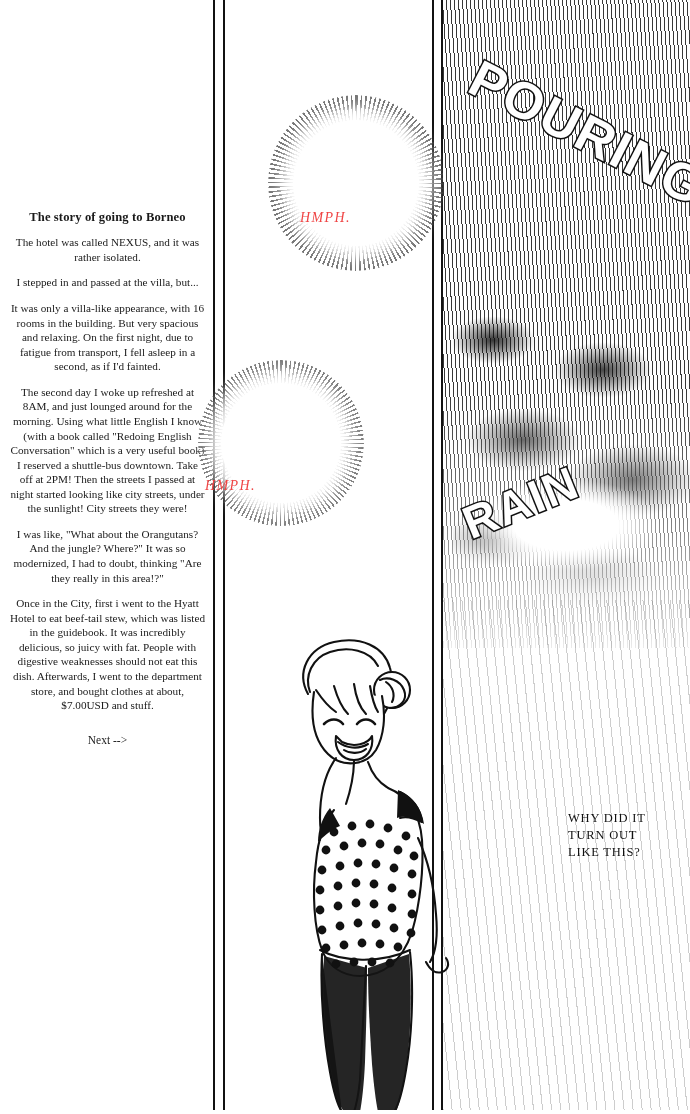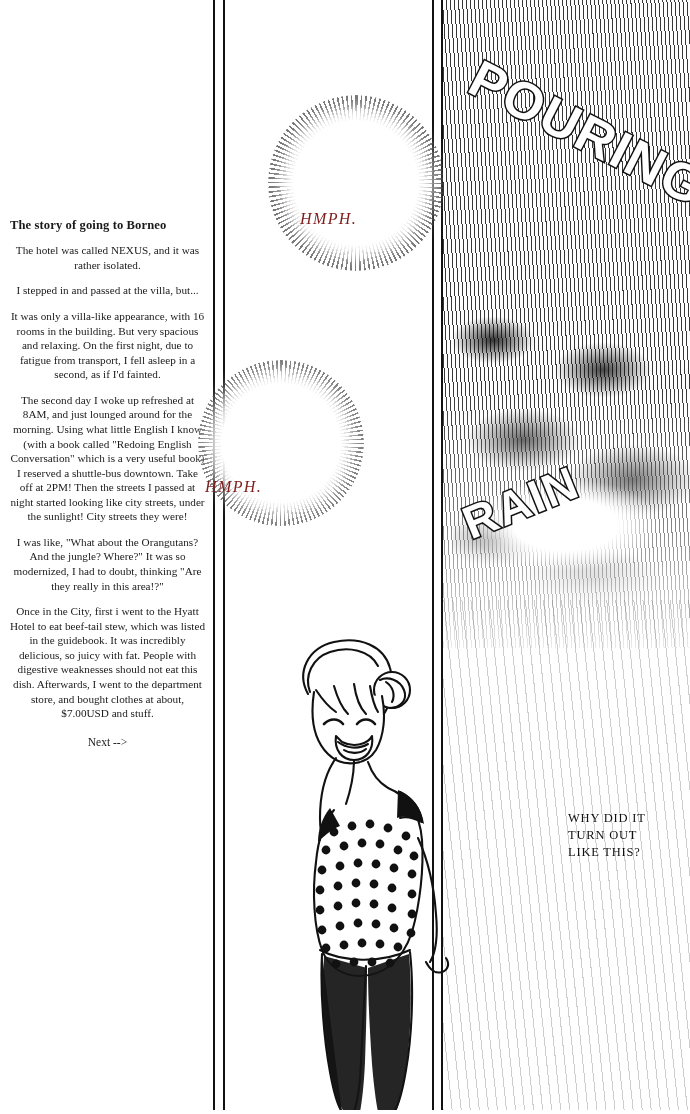--- a/index.html
+++ b/index.html
@@ -11,25 +11,25 @@
   .page{position:absolute;inset:0;background:#fff;}
 
   
   .text-col{
     position:absolute;left:10px;top:205px;width:195px;
     font-family:"Liberation Serif", serif;
     font-size:11.2px;line-height:1.30;color:#1a1a1a;
   }
   .story-title{
     font-size:12.6px;font-weight:bold;letter-spacing:.1px;
-    margin:12px 0 10px 0;text-align:left;
+    margin:4px 0 10px 0;text-align:center;
   }
   .para{margin:0 0 11px 0;font-family:Liberation Serif, serif;}
   .c{text-align:center;}
-  .next{margin-top:14px;text-align:center;font-size:11.5px;}
+  .next{margin-top:20px;text-align:center;font-size:11.5px;}
 
   
   .vrule{position:absolute;top:0;bottom:0;width:2px;background:#111;}
   .vrule.a{left:213px;}
   .vrule.b{left:223px;}
   .vrule.c{left:432px;}
   .vrule.d{left:441px;}
 
   
   .mid{position:absolute;left:225px;top:0;width:207px;height:1114px;background:#fff;overflow:hidden;}
@@ -43,21 +43,21 @@
             mask-image:radial-gradient(circle, rgba(0,0,0,0) 17%, rgba(0,0,0,.25) 28%, #000 62%, rgba(0,0,0,.55) 86%, rgba(0,0,0,0) 100%);
     opacity:.85;
   }
   .burst .core{
     position:absolute;inset:14%;border-radius:50%;background:#fff;
     box-shadow:0 0 18px 14px #fff;
   }
   .burst-label{
     position:absolute;width:100%;text-align:center;
     font-family:"Liberation Serif", serif;
-    font-size:16px;letter-spacing:1.4px;color:#7f1d1d;
+    font-size:14px;letter-spacing:1.4px;color:#ef4444;
     font-style:italic;
   }
   #burst1{left:268px;top:95px;width:176px;height:176px;}
   #burst2{left:198px;top:360px;width:166px;height:166px;}
 
   .hmph1{left:300px;top:210px;width:120px;text-align:left;}
   .hmph2{left:205px;top:478px;width:120px;text-align:left;}
 
   
   .right{

